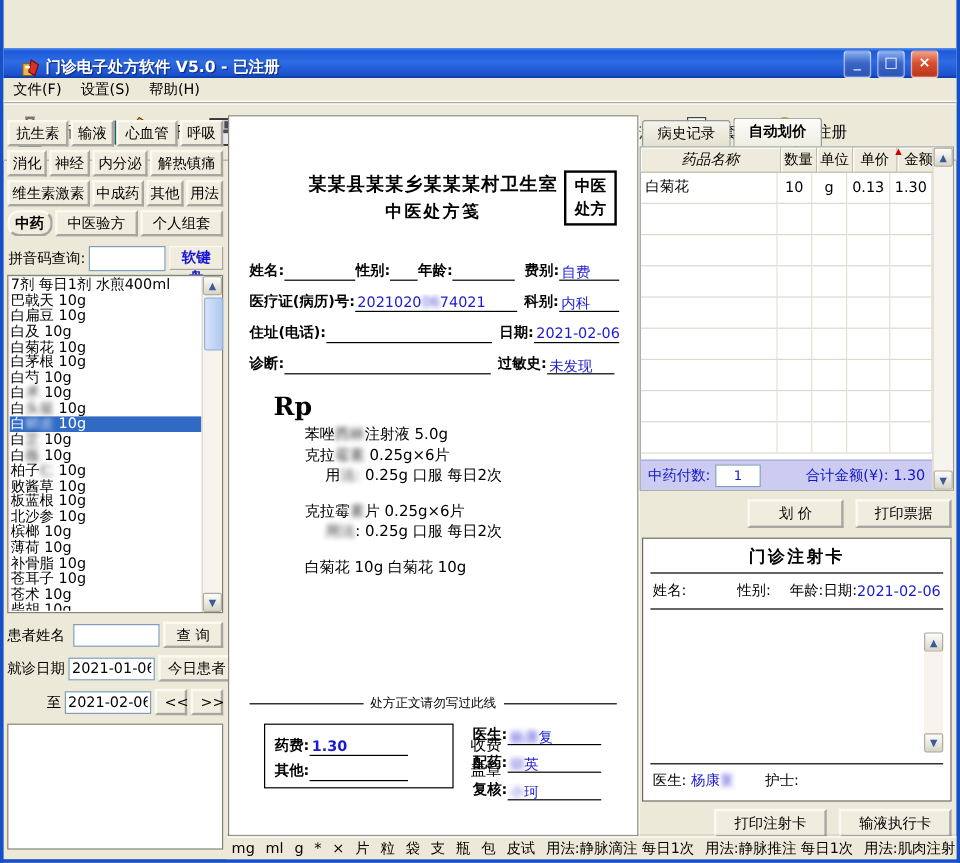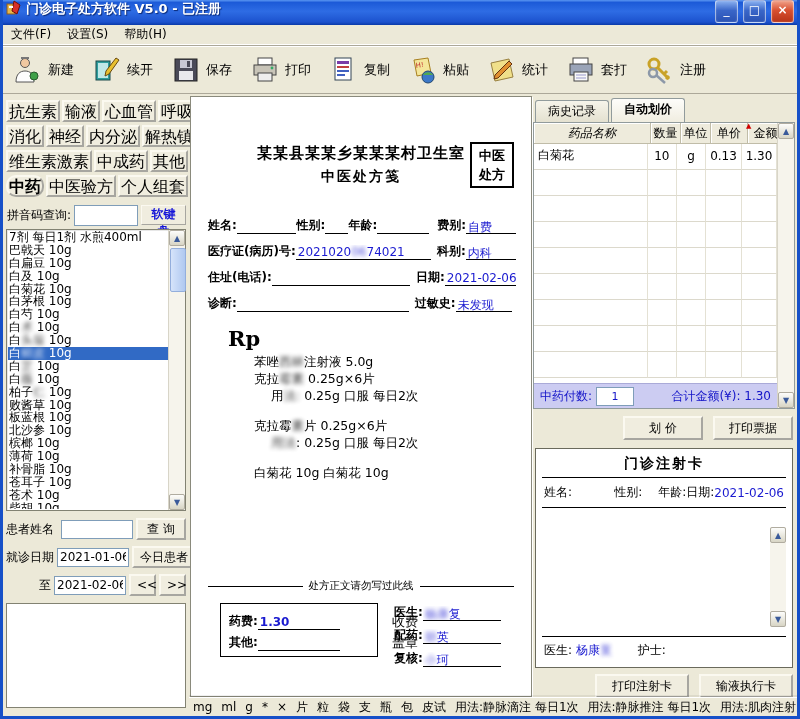--- a/index.html
+++ b/index.html
@@ -1,22 +1,22 @@
 <!DOCTYPE html>
 <html><head>
 <meta charset="utf-8">
 <style>
   html,body{margin:0;padding:0;width:800px;height:719px;overflow:hidden;
     font-family:"DejaVu Sans","Liberation Sans",sans-serif;background:#ECE9D8;
     -webkit-font-smoothing:antialiased;}
   #win{position:absolute;inset:0;box-sizing:border-box;background:#ECE9D8;
     border-left:3px solid #1650C8;border-right:3px solid #1650C8;border-bottom:3px solid #1650C8;}
   
-  #titlebar{height:25px;display:flex;align-items:flex-start;padding:0 3px;gap:4px;
-    background:linear-gradient(180deg,#5A96F2 0%,#1C5AD8 10%,#2E6CE4 45%,#1C52CE 88%,#0A3AA8 100%);}
+  #titlebar{height:25px;display:flex;align-items:flex-end;padding:0 15px;gap:4px;
+    background:linear-gradient(180deg,#5A96F2 0%,#1C5AD8 10%,#2E6CE4 45%,#1C52CE 88%,#0A3AA8 100%);margin-top:40px;}
   #title-icon{width:16px;height:16px;flex:0 0 16px;}
   #title-text{color:#fff;font-size:13px;font-weight:bold;text-shadow:1px 1px 1px #0A2A78;flex:1;
     white-space:nowrap;overflow:hidden;}
   .winbtn{width:21px;height:21px;margin-left:1px;border-radius:3px;color:#fff;font-size:12px;
     line-height:19px;text-align:center;border:1px solid rgba(255,255,255,.55);
     background:linear-gradient(180deg,#8AB0F0,#3A66C8 45%,#2A52B4);box-shadow:inset 0 0 2px #fff4;}
   .winbtn.close{background:linear-gradient(180deg,#F0A088,#D85030 45%,#B83418);font-weight:bold;}
   
   #menubar{height:19px;display:flex;align-items:center;background:#ECE9D8;font-size:12px;
     border-bottom:1px solid #fff;}
@@ -27,21 +27,21 @@
   .tb-item{display:flex;align-items:center;gap:5px;padding:4px 9px 4px 5px;border:1px solid transparent;}
   .tb-icon{width:30px;height:30px;display:inline-block;}
   .tb-icon svg{width:30px;height:30px;}
   .tb-label{font-size:13px;color:#000;white-space:nowrap;}
   
   #main{position:absolute;top:92px;left:0;right:0;bottom:0;}
   
   #left{position:absolute;left:1px;top:6px;width:184px;bottom:2px;}
   #cats{position:absolute;left:2px;right:2px;top:2px;}
   .cat-row{display:flex;gap:2px;margin-bottom:3px;}
-  .cat-btn{flex:1 1 0;height:22px;font-size:16px;font-family:inherit;padding:0 1px;white-space:nowrap;
+  .cat-btn{flex:1 1 0;height:22px;font-size:12px;font-family:inherit;padding:0 1px;white-space:nowrap;
     background:#F0EDDF;border:2px outset #FBF9F0;color:#000;}
   .cat-btn.active{font-weight:bold;}
   #pinyin-row{position:absolute;left:3px;right:2px;top:106px;height:22px;display:flex;align-items:center;gap:3px;}
   #pinyin-row .lbl{font-size:12px;white-space:nowrap;}
   #pinyin-input{width:58px;height:17px;border:1px solid #7F9DB9;background:#fff;font-size:12px;}
   #softkb{font-size:12px;font-weight:bold;color:#1414D8;background:#F0EDDF;border:1px outset #FBF9F0;
     height:20px;padding:0 4px;font-family:inherit;}
   #druglist{position:absolute;left:2px;right:2px;top:131px;height:280px;background:#fff;
     border:1px solid #828272;box-shadow:inset 1px 1px 0 #00000018;}
   #druglist-items{position:absolute;left:1px;top:1px;right:17px;bottom:1px;overflow:hidden;font-size:12px;}

